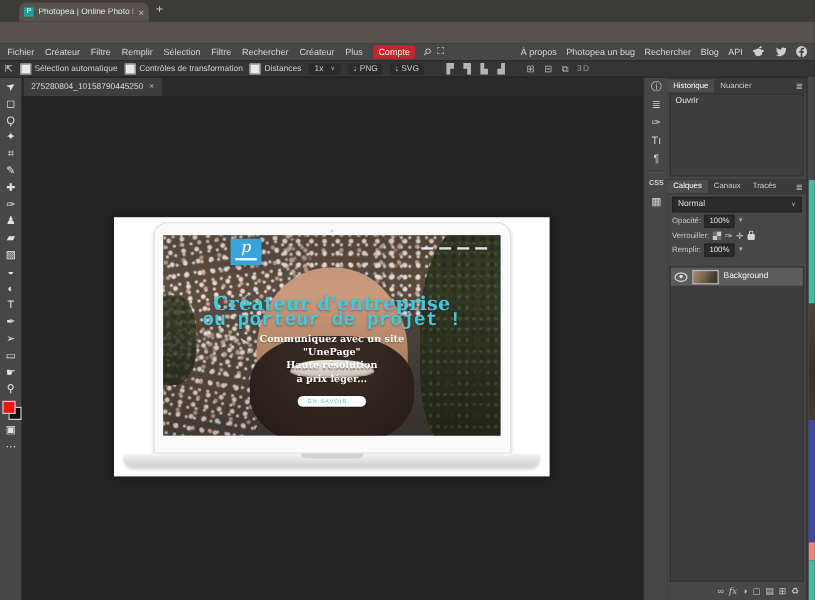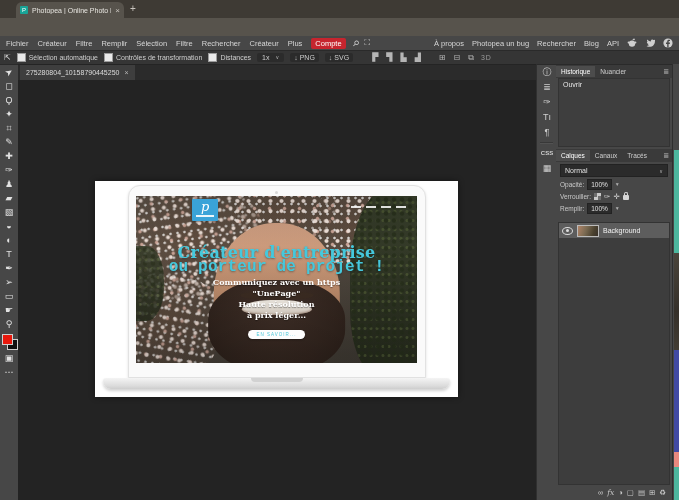--- a/index.html
+++ b/index.html
@@ -336,21 +336,21 @@
         </div>
         <div id="site-nav" class="abs">
           <i></i>
             <i></i>
             <i></i>
             <i></i>
         </div>
         <div id="art-overlay" class="abs">
           <div class="art-h art-h1">Créateur d'entreprise</div>
           <div class="art-h art-h2">ou porteur de projet !</div>
-          <div class="art-b art-b1">Communiquez avec un https</div>
+          <div class="art-b art-b1">Communiquez avec un site</div>
           <div class="art-b art-b2">"UnePage"</div>
           <div class="art-b art-b4">à prix léger...</div>
           <div class="art-b art-b3">Haute résolution</div>
           <div id="art-btn">EN SAVOIR...</div>
         </div>
       </div>
       <div id="laptop-base" class="abs">
         <div class="base-notch abs"></div>
       </div>
     </div>

